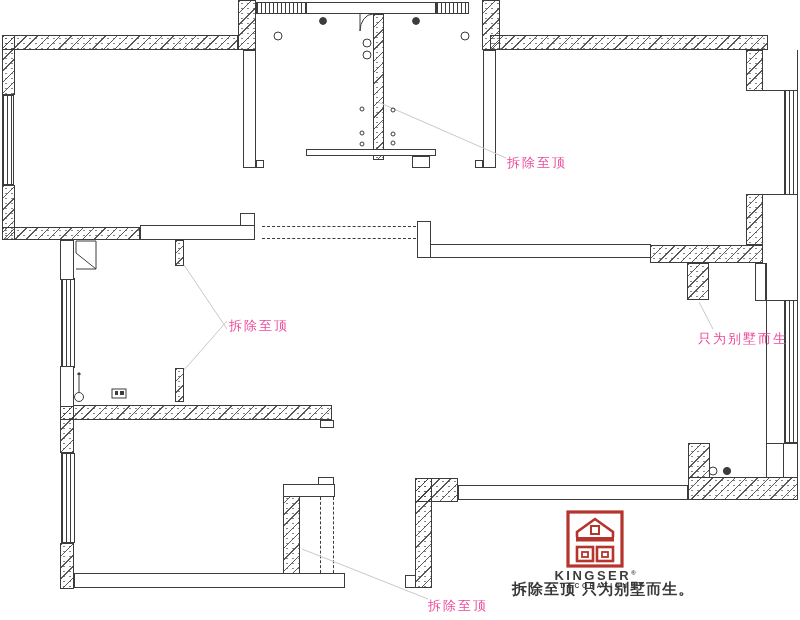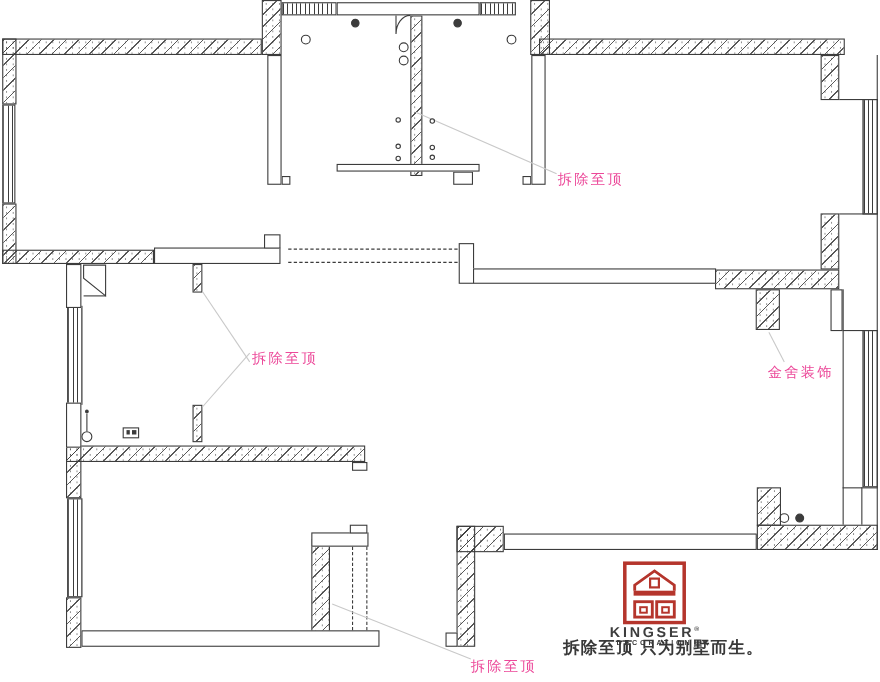--- a/index.html
+++ b/index.html
@@ -134,21 +134,21 @@
       <path d="M360,31 A13 17 0 0 1 373,14 M360,14 L360,31"></path>
 
       <rect x="112" y="389" width="14" height="9" fill="#ffffff"></rect>
       <rect x="115" y="391" width="3" height="4" fill="#3c3c3c" stroke="none"></rect>
       <rect x="120" y="391" width="4" height="4" fill="#3c3c3c" stroke="none"></rect>
     </g>
   </svg>
 
   <div class="abs cnlabel" style="left:507px;top:154px;">拆除至顶</div>
   <div class="abs cnlabel" style="left:229px;top:317px;">拆除至顶</div>
-  <div class="abs cnlabel" style="left:698px;top:330px;">金舍装饰</div>
+  <div class="abs cnlabel" style="left:698px;top:330px;">只为别墅而生</div>
   <div class="abs cnlabel" style="left:428px;top:597px;">拆除至顶</div>
 
   <svg class="abs" style="left:566px;top:510px;" width="58" height="58" viewBox="0 0 58 58">
     <g stroke="#b5352c" fill="none">
       <rect x="2" y="2" width="54" height="54" stroke-width="3.2"></rect>
       <polyline points="11,27 11,22 29,9 47,22 47,27" stroke-width="2.6"></polyline>
       <rect x="25" y="16" width="8" height="8" stroke-width="2"></rect>
       <rect x="10" y="27" width="38" height="4.5" fill="#b5352c" stroke="none"></rect>
       <rect x="11" y="37" width="16" height="14" stroke-width="2.6"></rect>
       <rect x="16" y="42" width="6" height="5" stroke-width="1.8"></rect>

